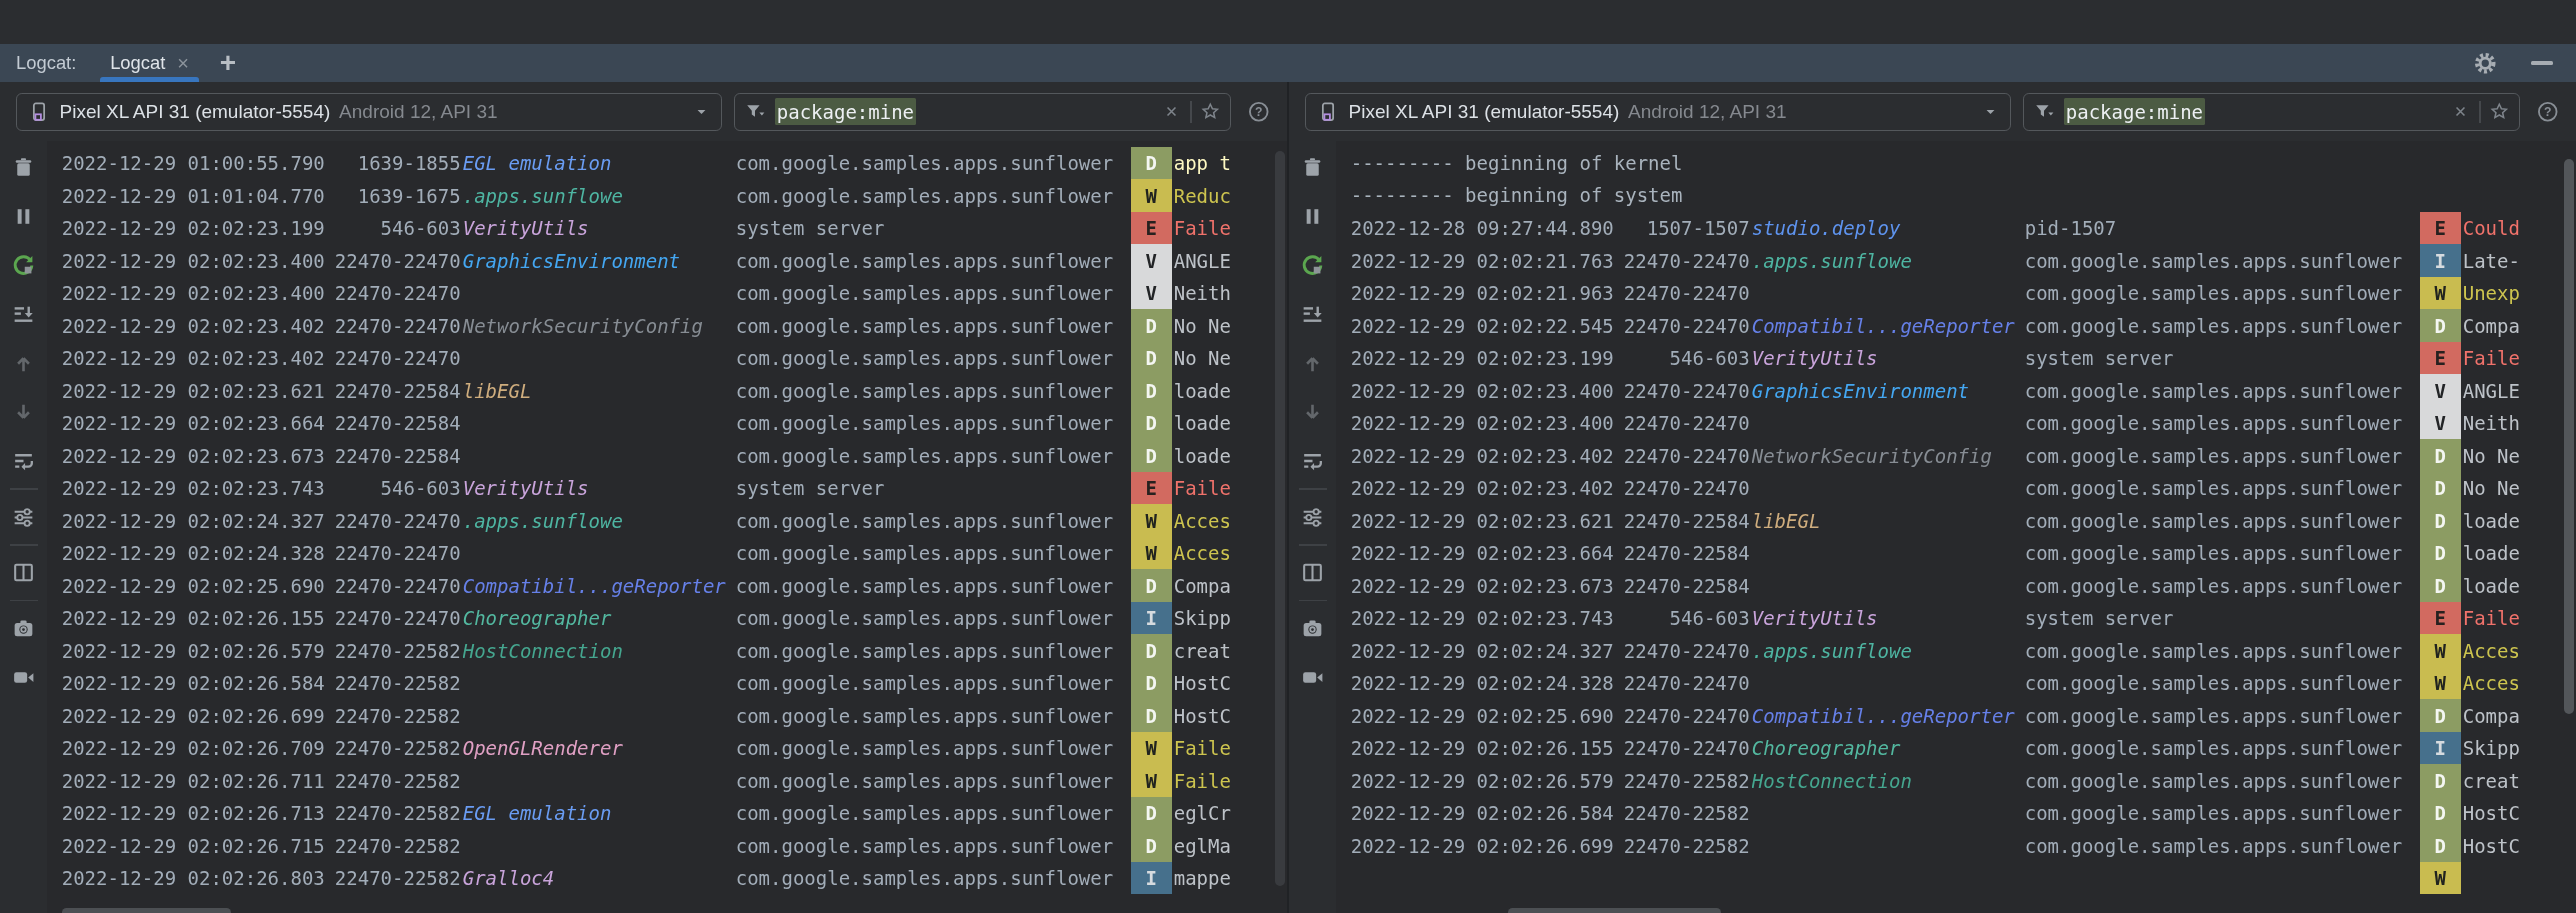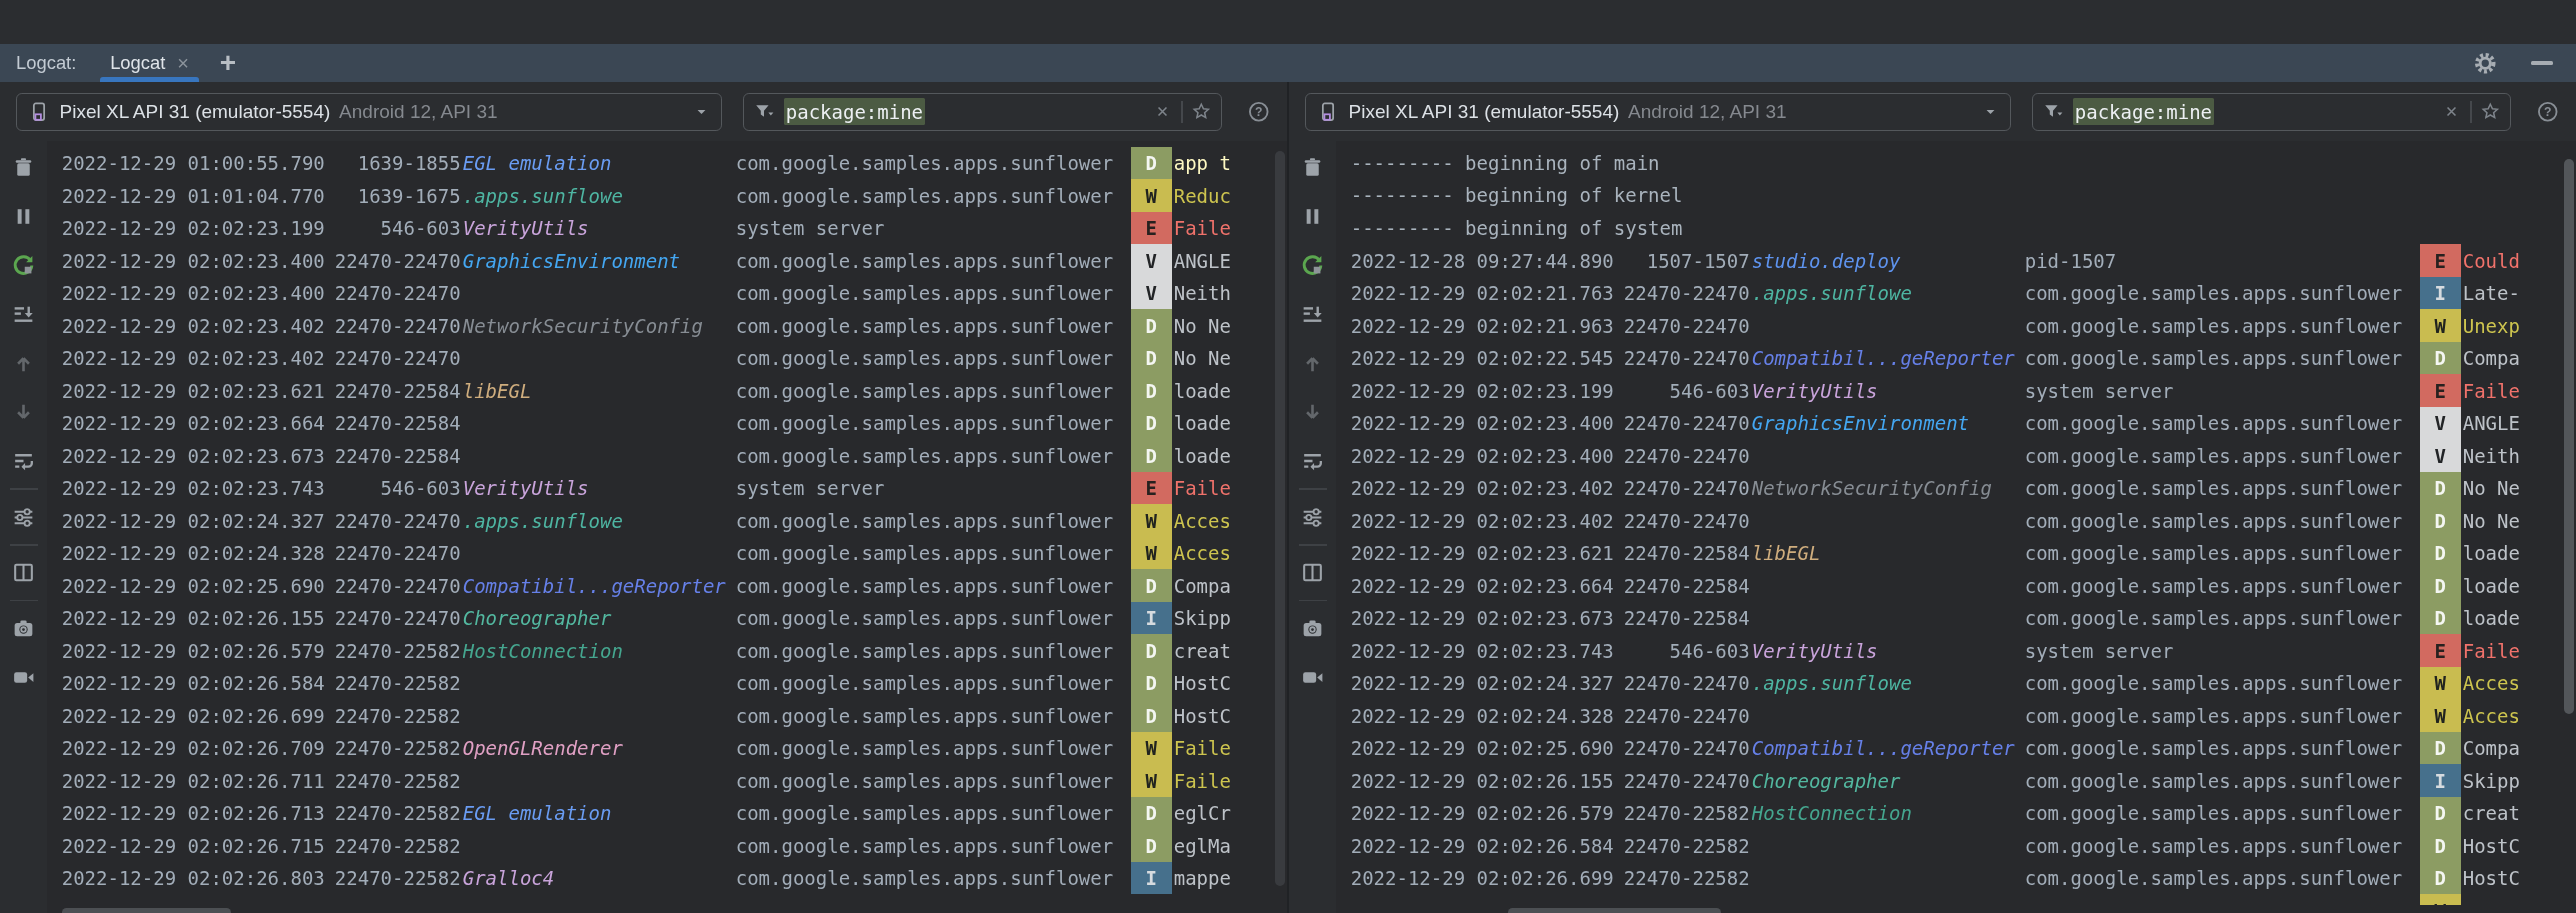--- a/index.html
+++ b/index.html
@@ -20,21 +20,21 @@
   .tab::after { content:""; position:absolute; left:1.5px; right:1.5px; bottom:0; height:5.1px; border-radius:2.9px 2.9px 0 0; background:#3876BF; }
   .add-tab { color:#B8BEC4; font-size:28px; margin-left:19px; line-height:1; font-weight:bold; }
   .tabbar-right { margin-left:auto; display:flex; align-items:center; gap:32px; margin-right:7.4px; }
   .min-bar { width:22px; height:3.7px; background:#A7ADB3; border-radius:1.5px; }
 
   
   .main { display:flex; height:838px; }
   .pane { flex:1 1 0; min-width:0; display:flex; flex-direction:column; background:#2B2D30; }
   .pane-right { border-left:2.2px solid #202225; }
 
-  .pane-toolbar { height:59px; flex:0 0 59px; display:flex; align-items:center; gap:21px; padding:0 13.2px 0 16px; }
+  .pane-toolbar { height:59px; flex:0 0 59px; display:flex; align-items:center; gap:12px; padding:0 13.2px 0 16px; }
   .combo { width:706px; height:38px; border:1.5px solid #54585C; border-radius:5.9px; display:flex; align-items:center; gap:8.8px; padding:0 10.3px; }
   .combo-name { color:#DCE1E6; font-size:19px; white-space:nowrap; }
   .combo-details { color:#85898F; font-size:19px; white-space:nowrap; }
   .combo-caret { margin-left:auto; display:flex; }
   .filter { flex:1 1 auto; min-width:0; height:38px; border:1.5px solid #54585C; border-radius:5.9px; display:flex; align-items:center; gap:8.8px; padding:0 8.8px; }
   .filter-value { font-family:"DejaVu Sans Mono", monospace; font-size:19px; color:#EDF0F3; background:#4C5B43; padding:2.2px 2.2px; border-radius:1.5px; white-space:nowrap; }
   .filter-right { margin-left:auto; display:flex; align-items:center; gap:8.8px; }
   .filter-sep { width:1.5px; height:22px; background:#45484C; }
   .help-btn { width:31px; display:flex; justify-content:center; }
 
@@ -578,21 +578,20 @@
             <span class="icon">
               <svg viewBox="0 0 24 24" width="25" height="25">
                 <rect x="3" y="7" width="12.5" height="10" rx="2.2" fill="#9DA3A9"></rect>
                 <path d="M16.5 12l5-4.2v8.4z" fill="#9DA3A9"></path>
               </svg>
             </span>
           </div>
         </div>
       <div class="log-wrap">
         <div class="log">
-            <div class="sep-row">--------- beginning of main</div>
             <div class="sep-row">--------- beginning of kernel</div>
             <div class="sep-row">--------- beginning of system</div>
             <div class="log-row">
               <span class="c-ts">2022-12-28 09:27:44.890</span>
               <span class="c-pid">1507-1507</span>
               <span class="c-tag" style="color:#5E93EE">studio.deploy</span>
               <span class="c-pkg">pid-1507</span>
               <span class="c-badge" style="background:#D26A60;color:#27211F">E</span>
               <span class="c-msg" style="color:#F0726B">Could</span>
             </div>

